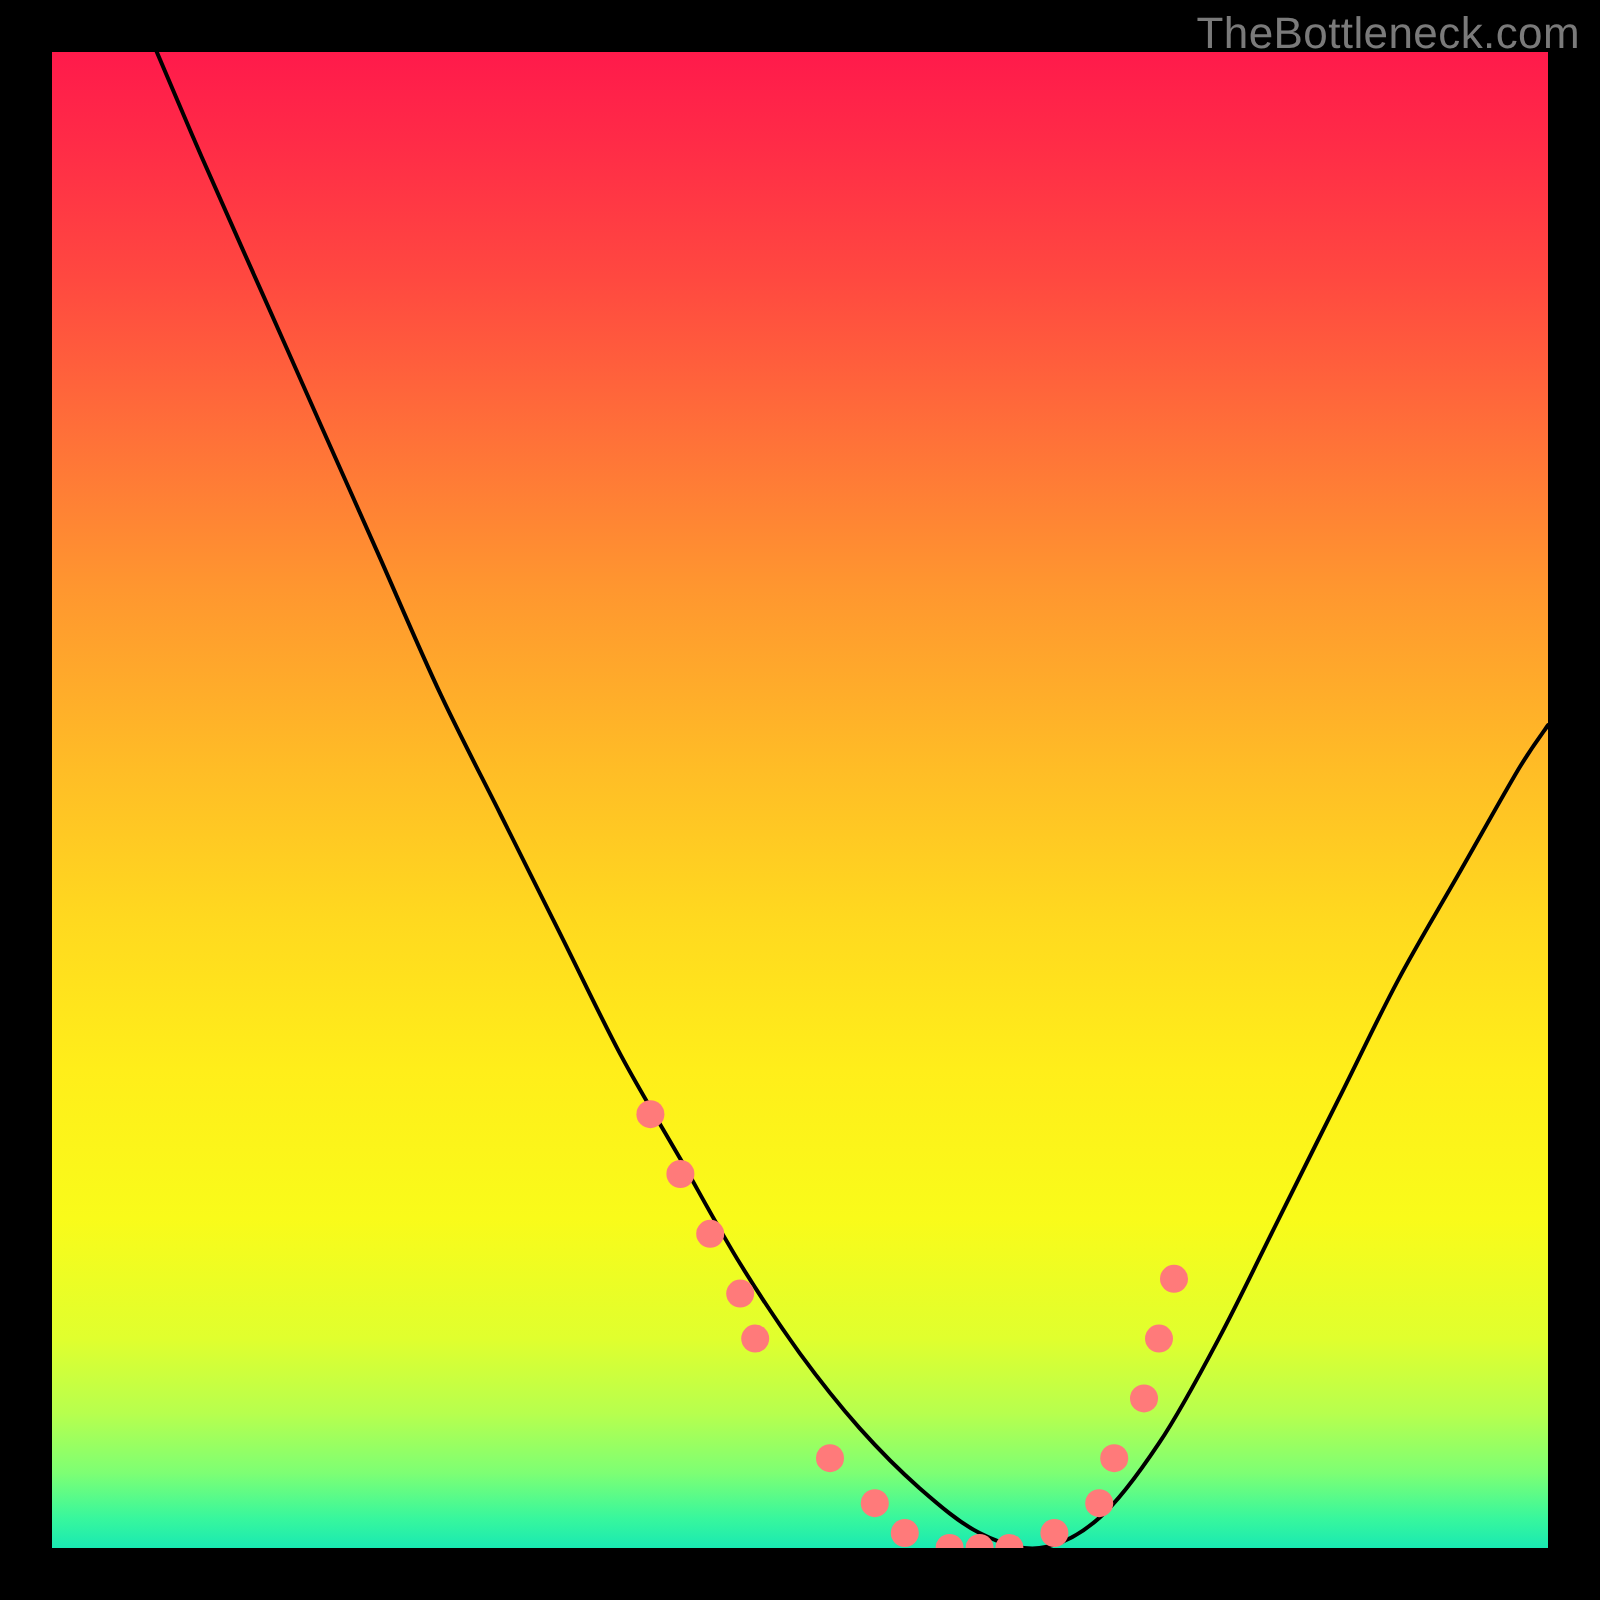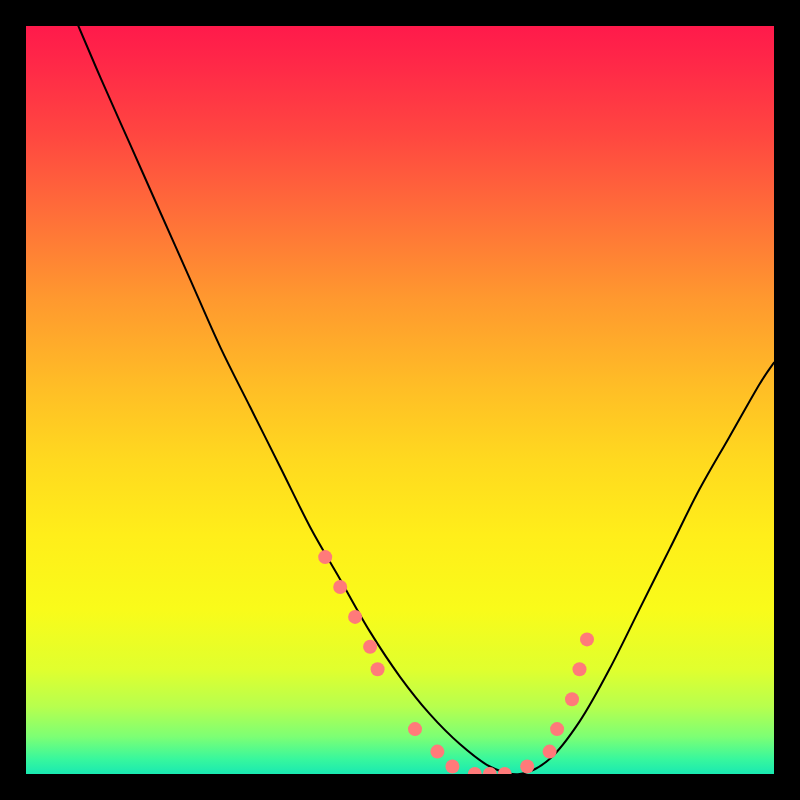--- a/index.html
+++ b/index.html
@@ -90,13 +90,14 @@
           <circle cx="478.7" cy="748.0" r="7" fill="#ff7a7a"></circle>
           <circle cx="501.2" cy="740.5" r="7" fill="#ff7a7a"></circle>
           <circle cx="523.6" cy="725.6" r="7" fill="#ff7a7a"></circle>
           <circle cx="531.1" cy="703.1" r="7" fill="#ff7a7a"></circle>
           <circle cx="546.0" cy="673.2" r="7" fill="#ff7a7a"></circle>
           <circle cx="553.5" cy="643.3" r="7" fill="#ff7a7a"></circle>
           <circle cx="561.0" cy="613.4" r="7" fill="#ff7a7a"></circle>
         </g>
       </svg>
   </div>
+  <div class="watermark">TheBottleneck.com</div>
 </div>
 
 </body></html>

